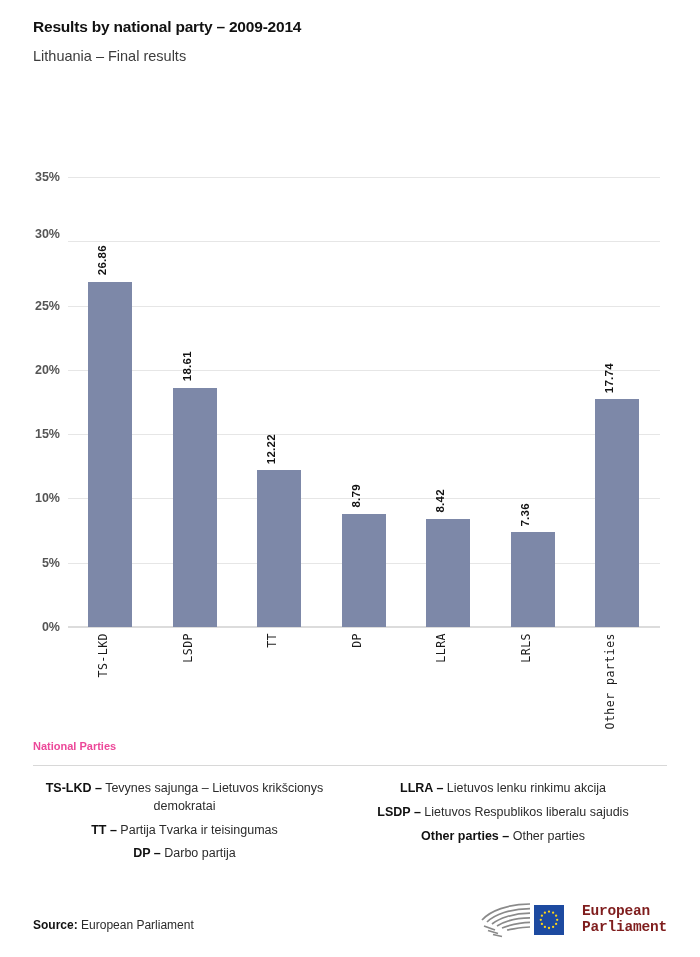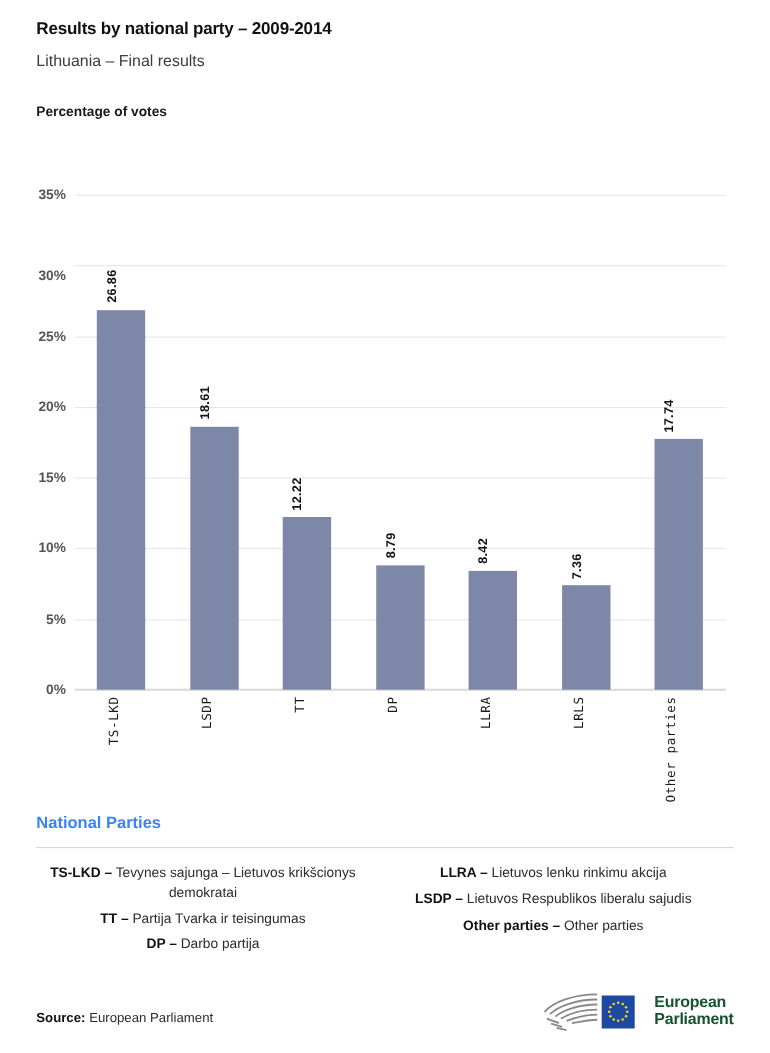--- a/index.html
+++ b/index.html
@@ -119,23 +119,23 @@
   }
 
   
   .legend {
     position: absolute;
     left: 33px;
     top: 740px;
     width: 634px;
   }
   .legend-title {
-    font-size: 15px;
-    font-weight: bold;
-    color: #3b82f6;
+    font-size: 11px;
+    font-weight: bold;
+    color: #ec4899;
   }
   .legend-rule {
     margin-top: 13px;
     height: 1px;
     background: #d8d8d8;
     width: 634px;
   }
   .legend-cols {
     display: flex;
     margin-top: 14px;
@@ -177,32 +177,32 @@
     right: 0;
     bottom: 0;
     display: flex;
     align-items: center;
     gap: 8px;
   }
   .ep-mark { display: block; }
   .ep-wordmark {
     font-size: 14.5px;
     font-weight: bold;
-    color: #14532d;
+    color: #7f1d1d;
     line-height: 1.08;
     letter-spacing: -0.2px;
+    font-family: Liberation Mono, monospace;
   }
 </style>
 </head>
 <body>
 
 <div class="header">
   <div class="chart-title">Results by national party – 2009-2014</div>
   <div class="chart-subtitle">Lithuania – Final results</div>
-  <div class="axis-caption">Percentage of votes</div>
 </div>
 
 <div class="plot-wrap">
   <div class="plot-area">
     <div id="gridlines">
         <div class="gridline" style="top: 450px;"></div>
         <div class="gridline" style="top: 385.714px;"></div>
         <div class="gridline" style="top: 321.429px;"></div>
         <div class="gridline" style="top: 257.143px;"></div>
         <div class="gridline" style="top: 192.857px;"></div>
@@ -212,21 +212,21 @@
       </div>
     <div class="baseline"></div>
   </div>
   <div id="ytick-labels">
       <div class="ytick-label" style="top: 467px; left: 4px;">0%</div>
       <div class="ytick-label" style="top: 402.714px; left: 4px;">5%</div>
       <div class="ytick-label" style="top: 338.429px; left: 4px;">10%</div>
       <div class="ytick-label" style="top: 274.143px; left: 4px;">15%</div>
       <div class="ytick-label" style="top: 209.857px; left: 4px;">20%</div>
       <div class="ytick-label" style="top: 145.571px; left: 4px;">25%</div>
-      <div class="ytick-label" style="top: 91px; left: 4px;">30%</div>
+      <div class="ytick-label" style="top: 74px; left: 4px;">30%</div>
       <div class="ytick-label" style="top: 17px; left: 4px;">35%</div>
     </div>
   <div class="bars" id="bars">
       <div class="bar-slot" style="left: 0px; width: 84.5714px;">
         <div class="bar" style="height: 345.343px; background: rgb(125, 136, 168);"></div>
         <div class="bar-value" style="bottom: 351.343px;">26.86</div>
         <div class="cat-label">TS-LKD</div>
       </div>
       <div class="bar-slot" style="left: 84.5714px; width: 84.5714px;">
         <div class="bar" style="height: 239.271px; background: rgb(125, 136, 168);"></div>

